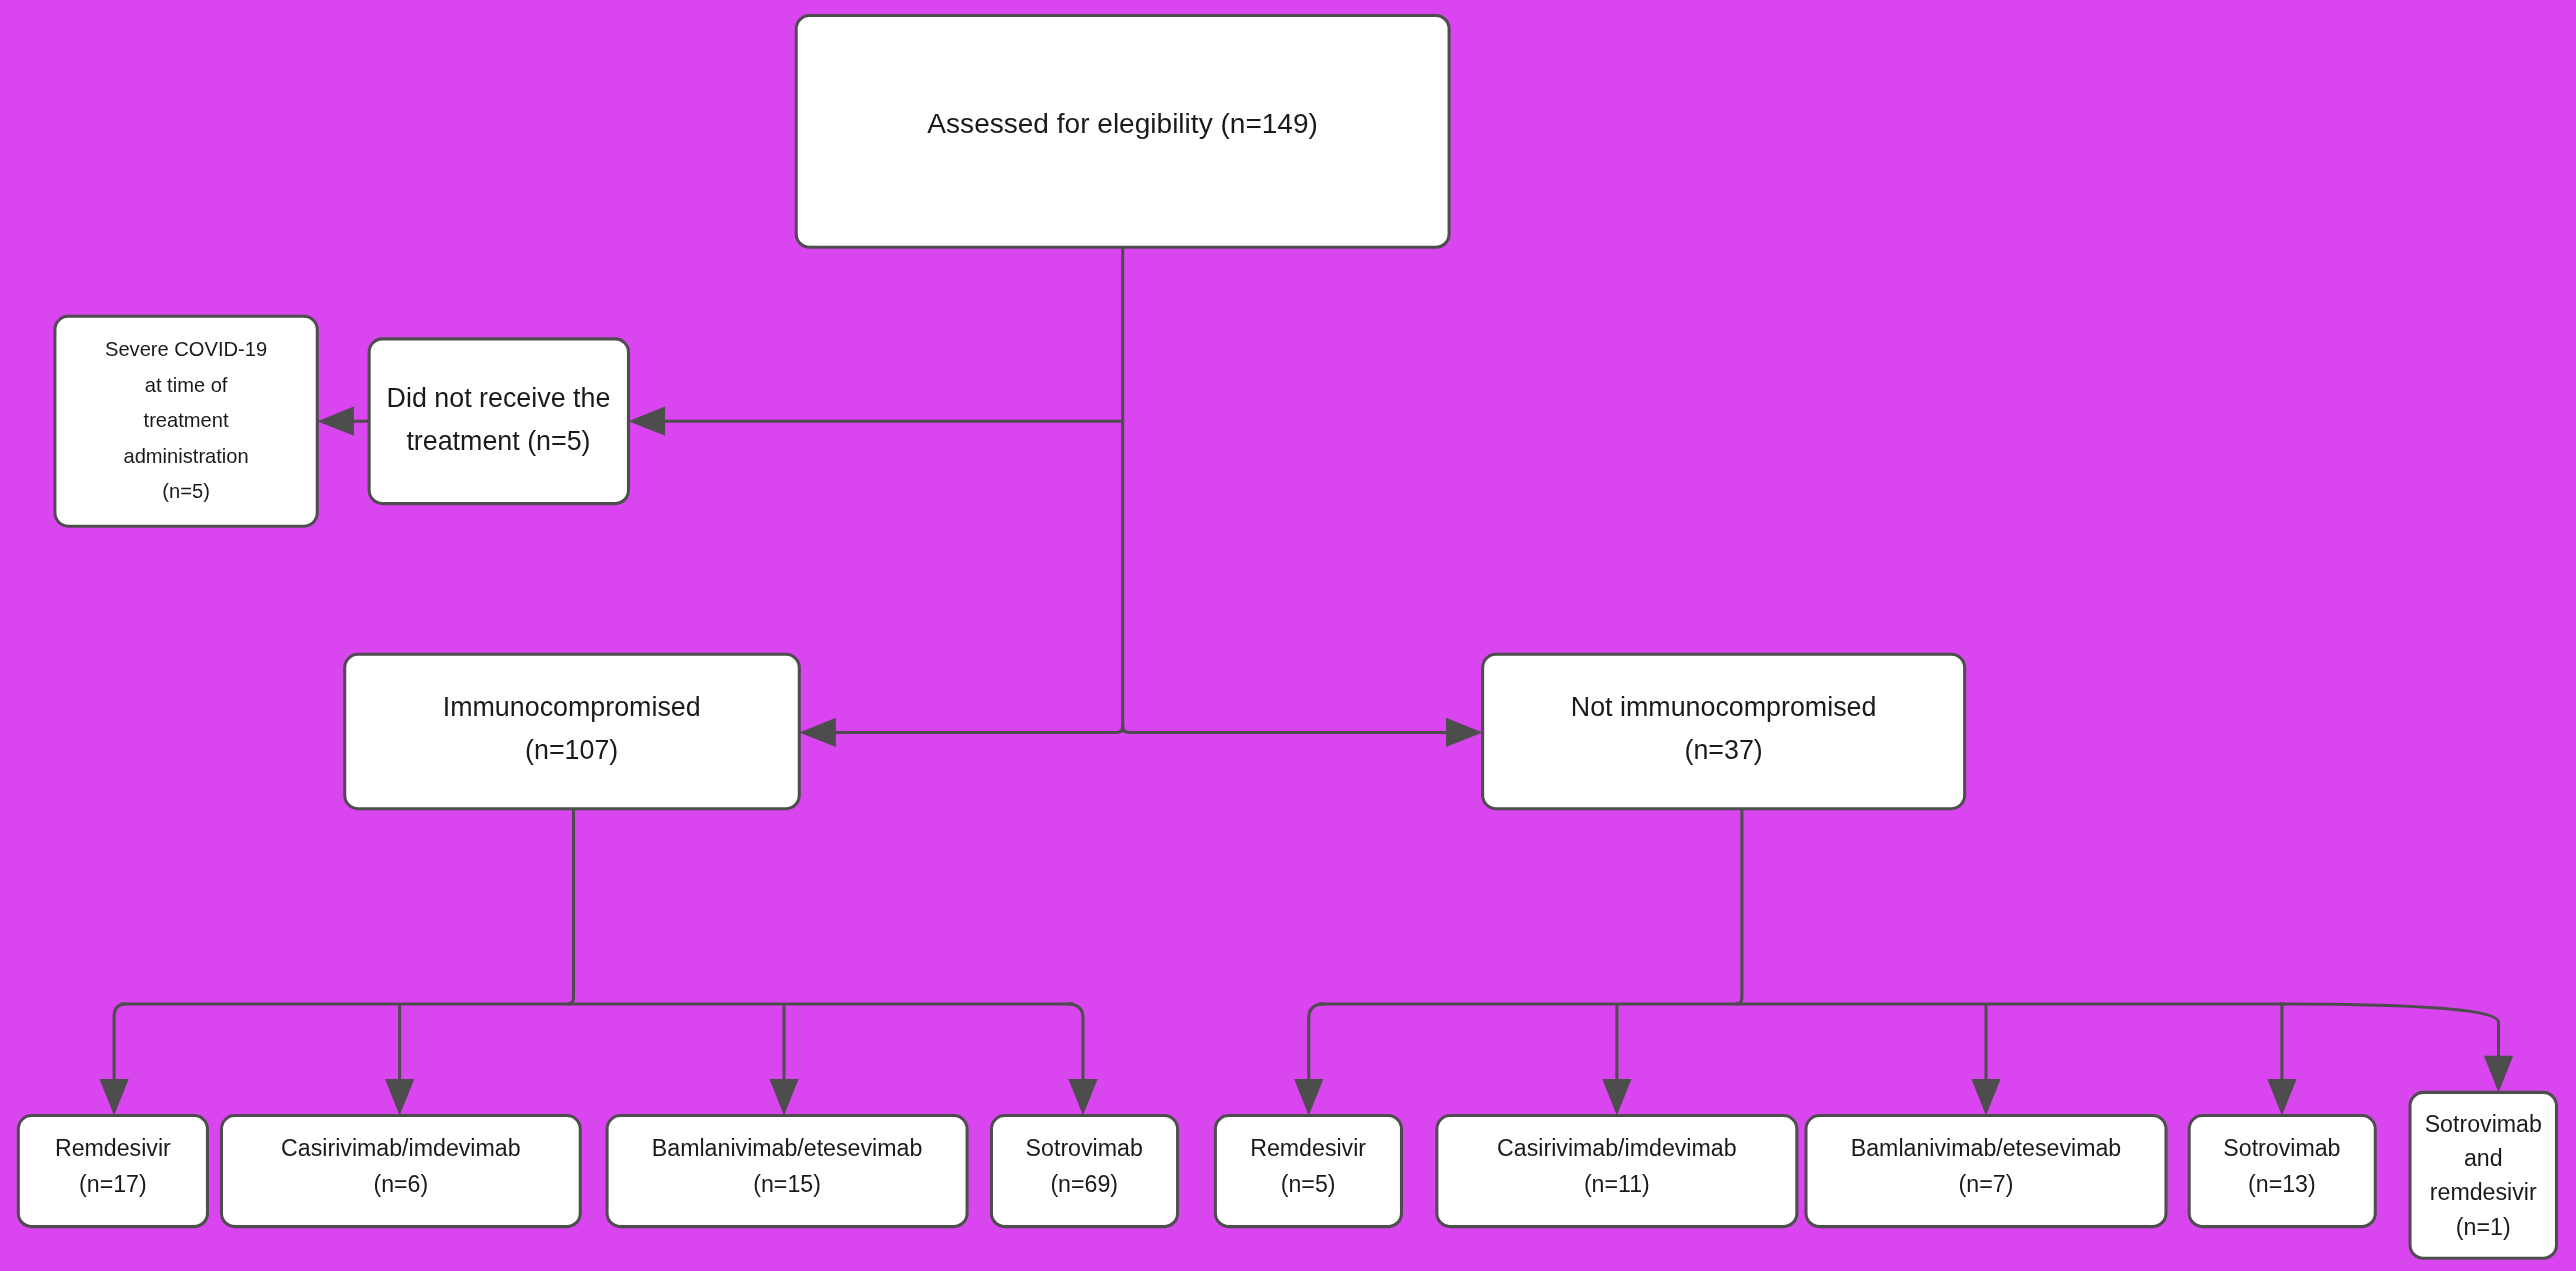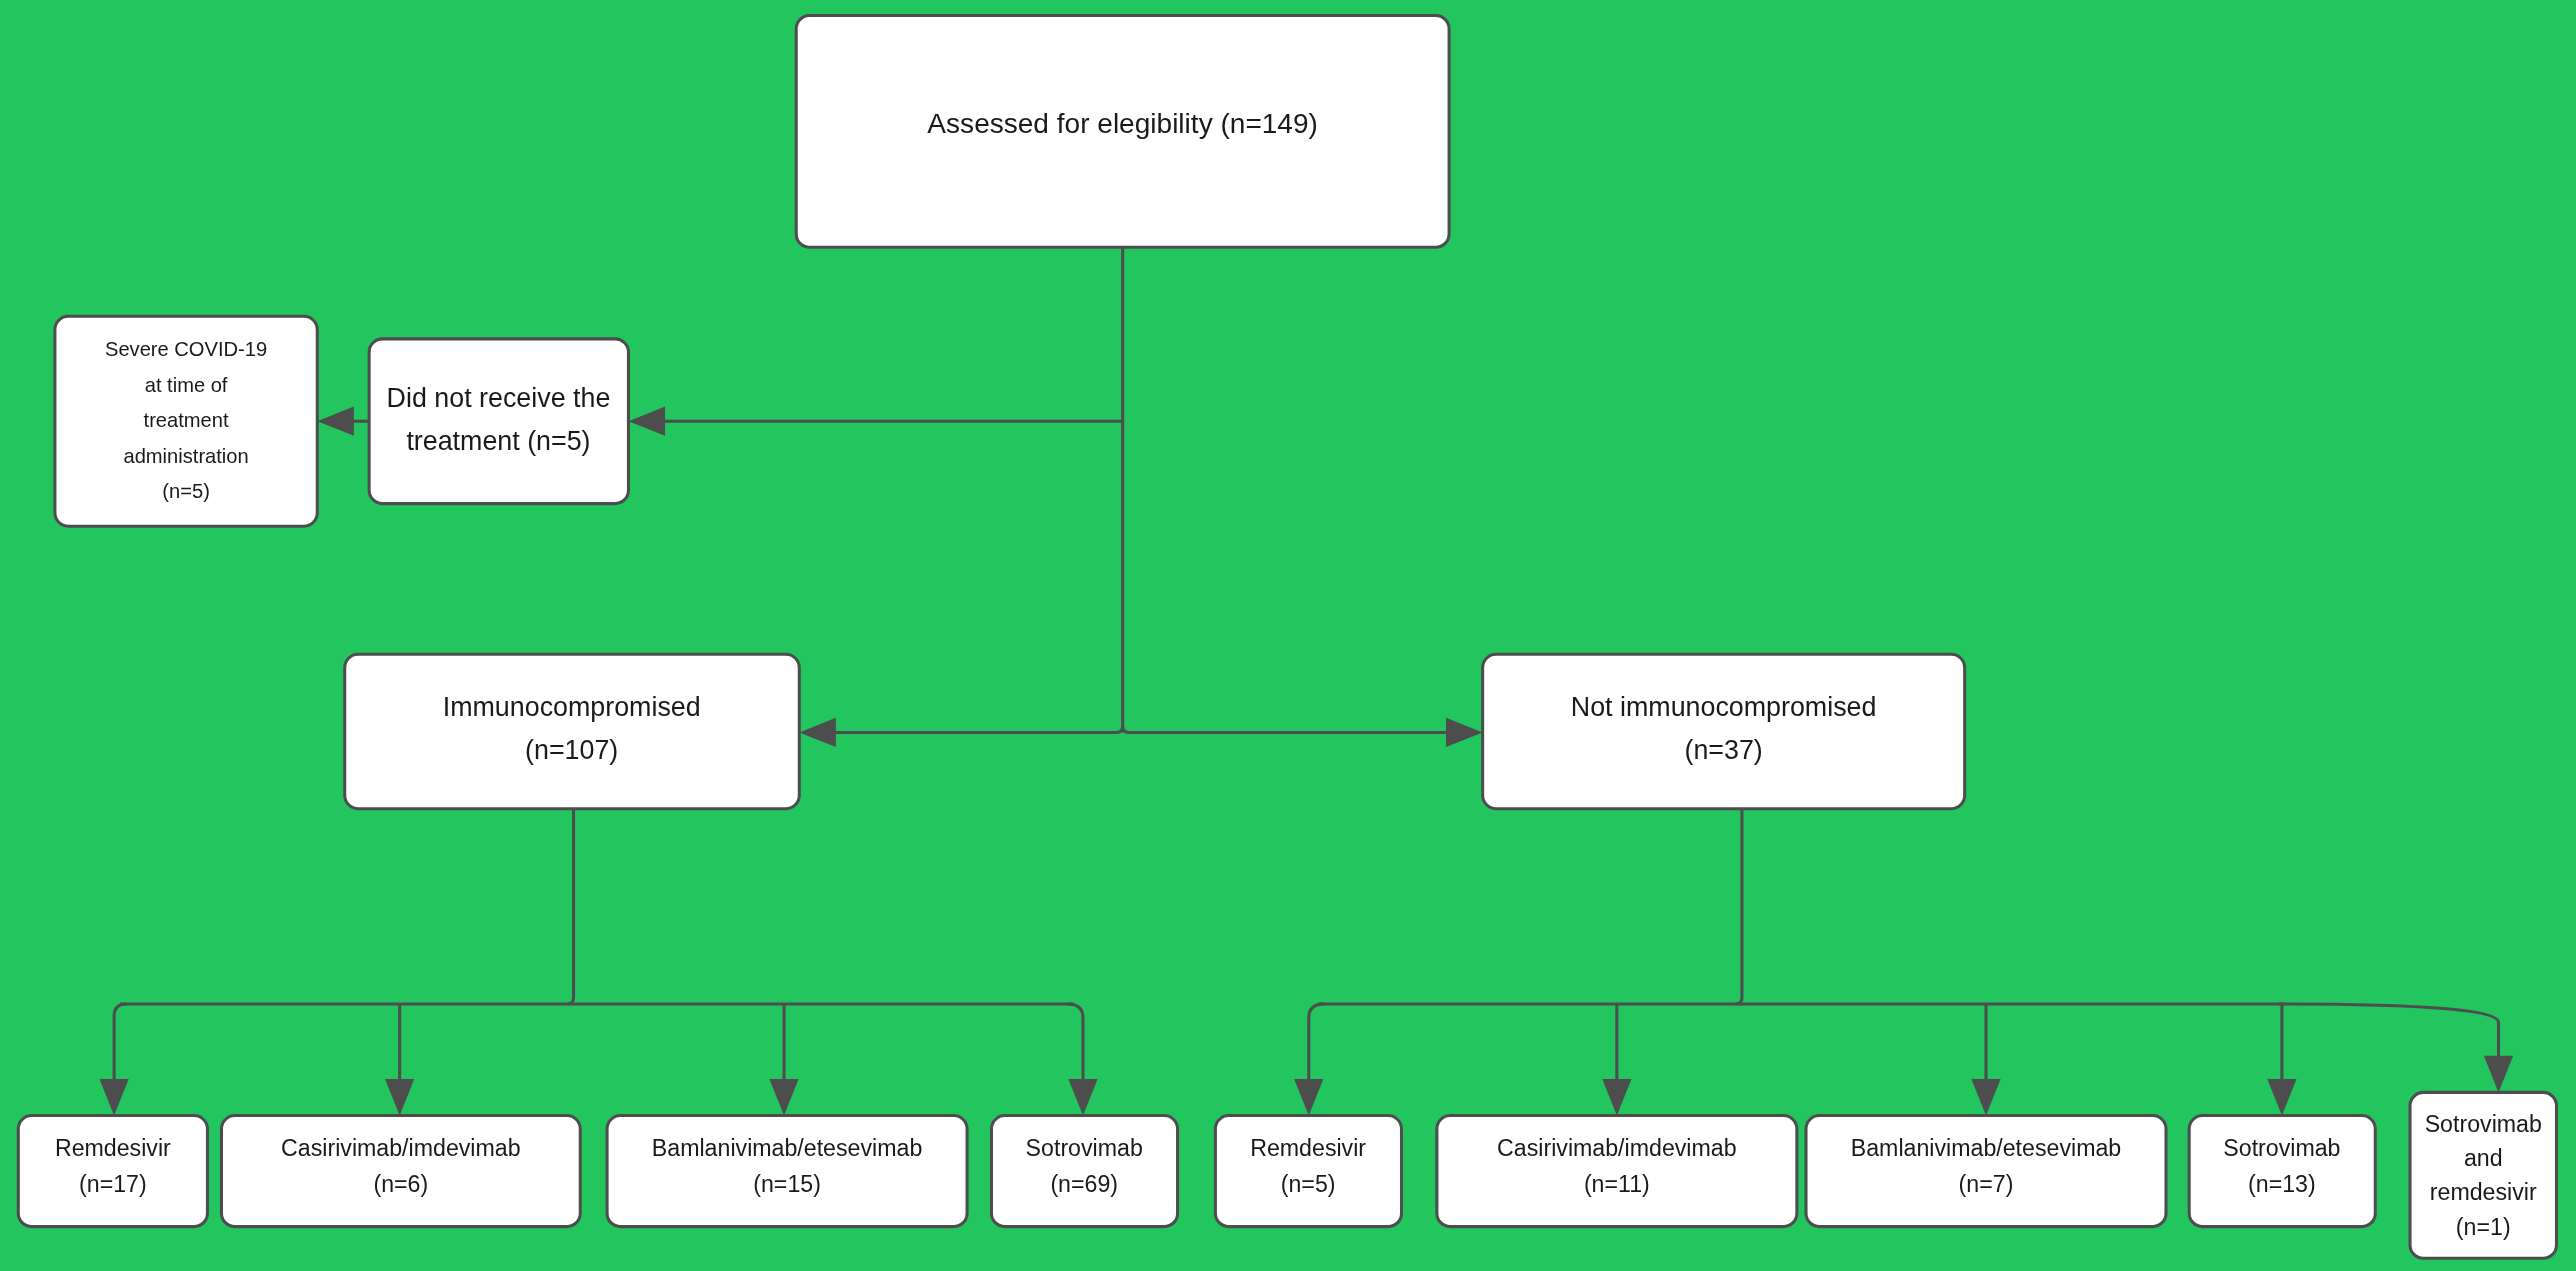--- a/index.html
+++ b/index.html
@@ -10,21 +10,21 @@
   body {
     width: 2576px;
     height: 1272px;
     font-family: "Liberation Sans", sans-serif;
     overflow: hidden;
   }
   #flowchart-root {
     position: relative;
     width: 2576px;
     height: 1272px;
-    background: #22c55e;
+    background: #d946ef;
   }
   svg.diagram {
     position: absolute;
     top: 0;
     left: 0;
     width: 2576px;
     height: 1272px;
   }
   .node-box {
     fill: #ffffff;

